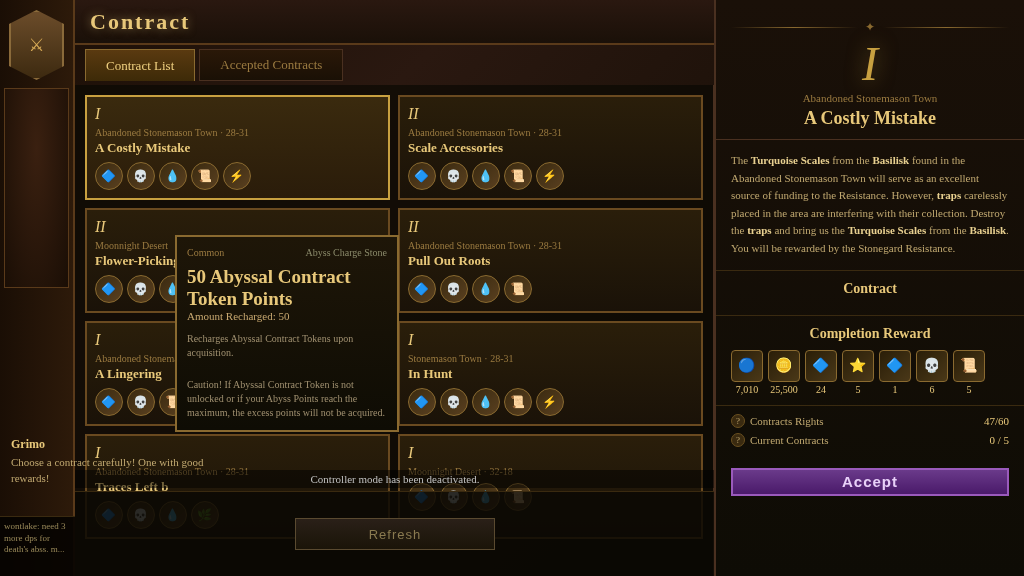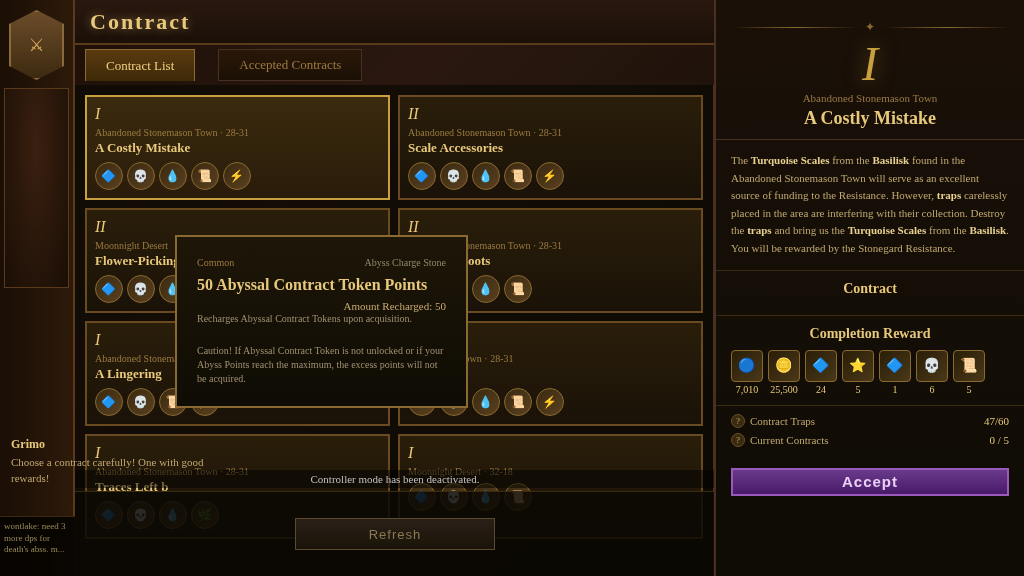--- a/index.html
+++ b/index.html
@@ -137,21 +137,21 @@
     
     .tab-bar {
       position: absolute;
       left: 75px;
       top: 45px;
       width: 532px;
       height: 40px;
       display: flex;
       align-items: center;
       padding: 0 10px;
-      gap: 23px;
+      gap: 4px;
     }
 
     .tab {
       height: 32px;
       padding: 0 20px;
       display: flex;
       align-items: center;
       cursor: pointer;
       font-size: 13px;
       color: #c8a85a;
@@ -247,24 +247,24 @@
       font-size: 12px;
       color: #e8c87a;
       position: relative;
     }
 
     
     .tooltip-overlay {
       position: absolute;
       top: 150px;
       left: 100px;
-      width: 293px;
+      width: 224px;
       background: linear-gradient(to bottom, #1e1608, #0e0c04);
       border: 2px solid #8a6a30;
-      padding: 20px;
+      padding: 10px;
       z-index: 100;
       pointer-events: none;
     }
 
     .tooltip-header {
       display: flex;
       justify-content: space-between;
       margin-bottom: 8px;
     }
 
@@ -272,31 +272,29 @@
       font-size: 10px;
       color: #9a7a40;
     }
 
     .tooltip-item-name {
       font-size: 10px;
       color: #8a8a6a;
     }
 
     .tooltip-title {
-      font-size: 16px;
+      font-size: 19px;
       color: #e8c87a;
       font-weight: bold;
-      margin-bottom: 6px;
     }
 
     .tooltip-label {
       font-size: 11px;
       color: #c8a870;
-      margin-bottom: 0;
-      text-align: right;
+      margin-bottom: 10px;
     }
 
     .tooltip-desc {
       font-size: 10px;
       color: #a09070;
       line-height: 1.4;
     }
 
     
     .right-panel {
@@ -829,21 +827,21 @@
     <div class="comp-reward-icon">📜</div>
     <span class="comp-reward-val">5</span>
   </div>
       </div>
   </div>
 
   <div class="panel-stats" id="panel-stats">
       <div class="stat-row">
     <div class="stat-label">
       <div class="stat-help">?</div>
-      <span>Contract Traps</span>
+      <span>Contracts Rights</span>
     </div>
     <span class="stat-value">47/60</span>
   </div>
       <div class="stat-row">
     <div class="stat-label">
       <div class="stat-help">?</div>
       <span>Current Contracts</span>
     </div>
     <span class="stat-value">0 / 5</span>
   </div>

